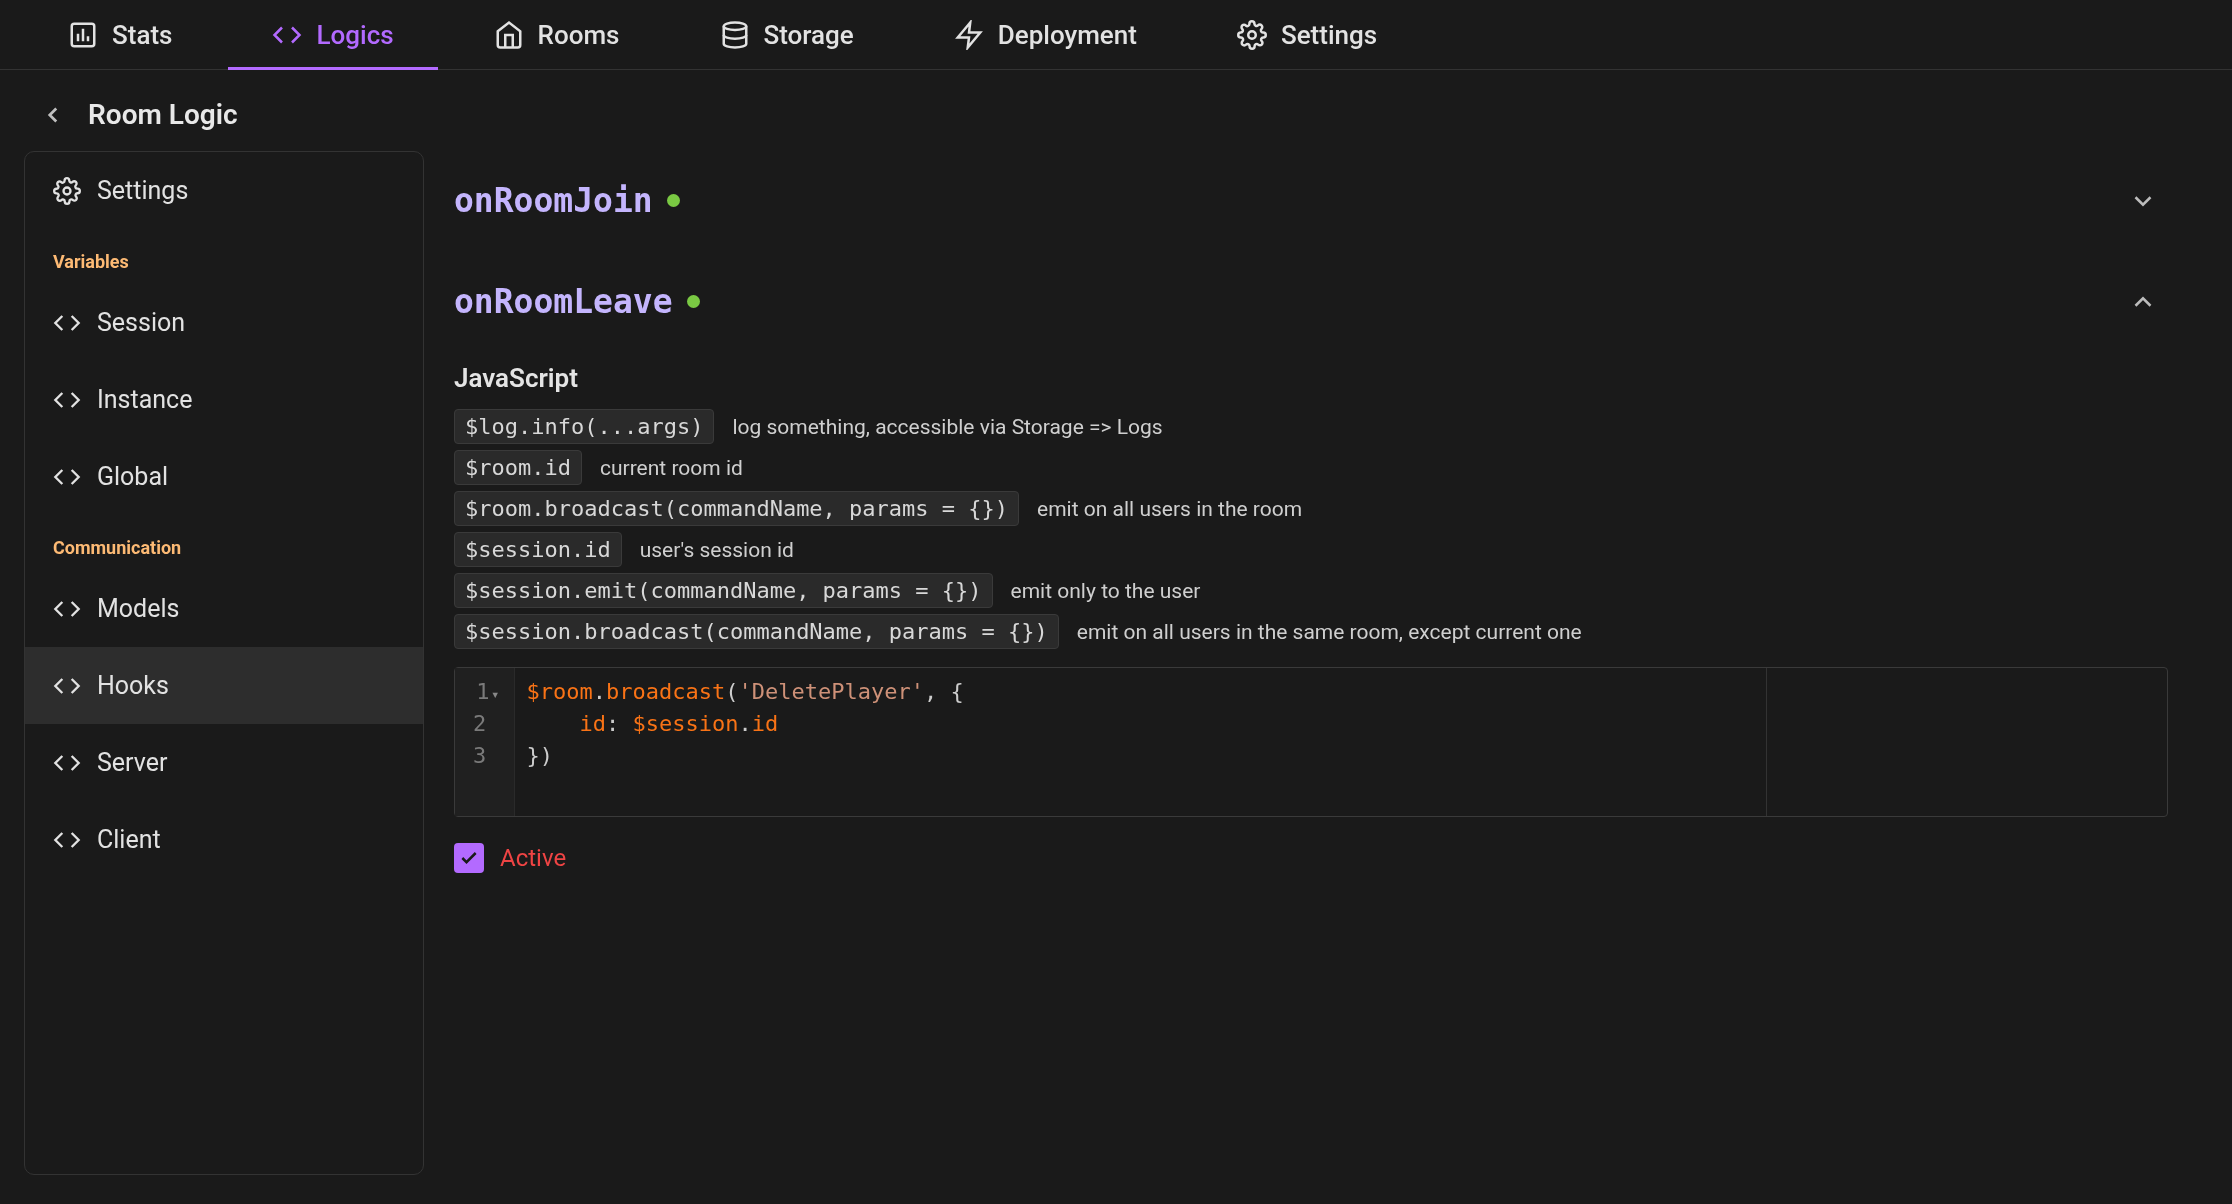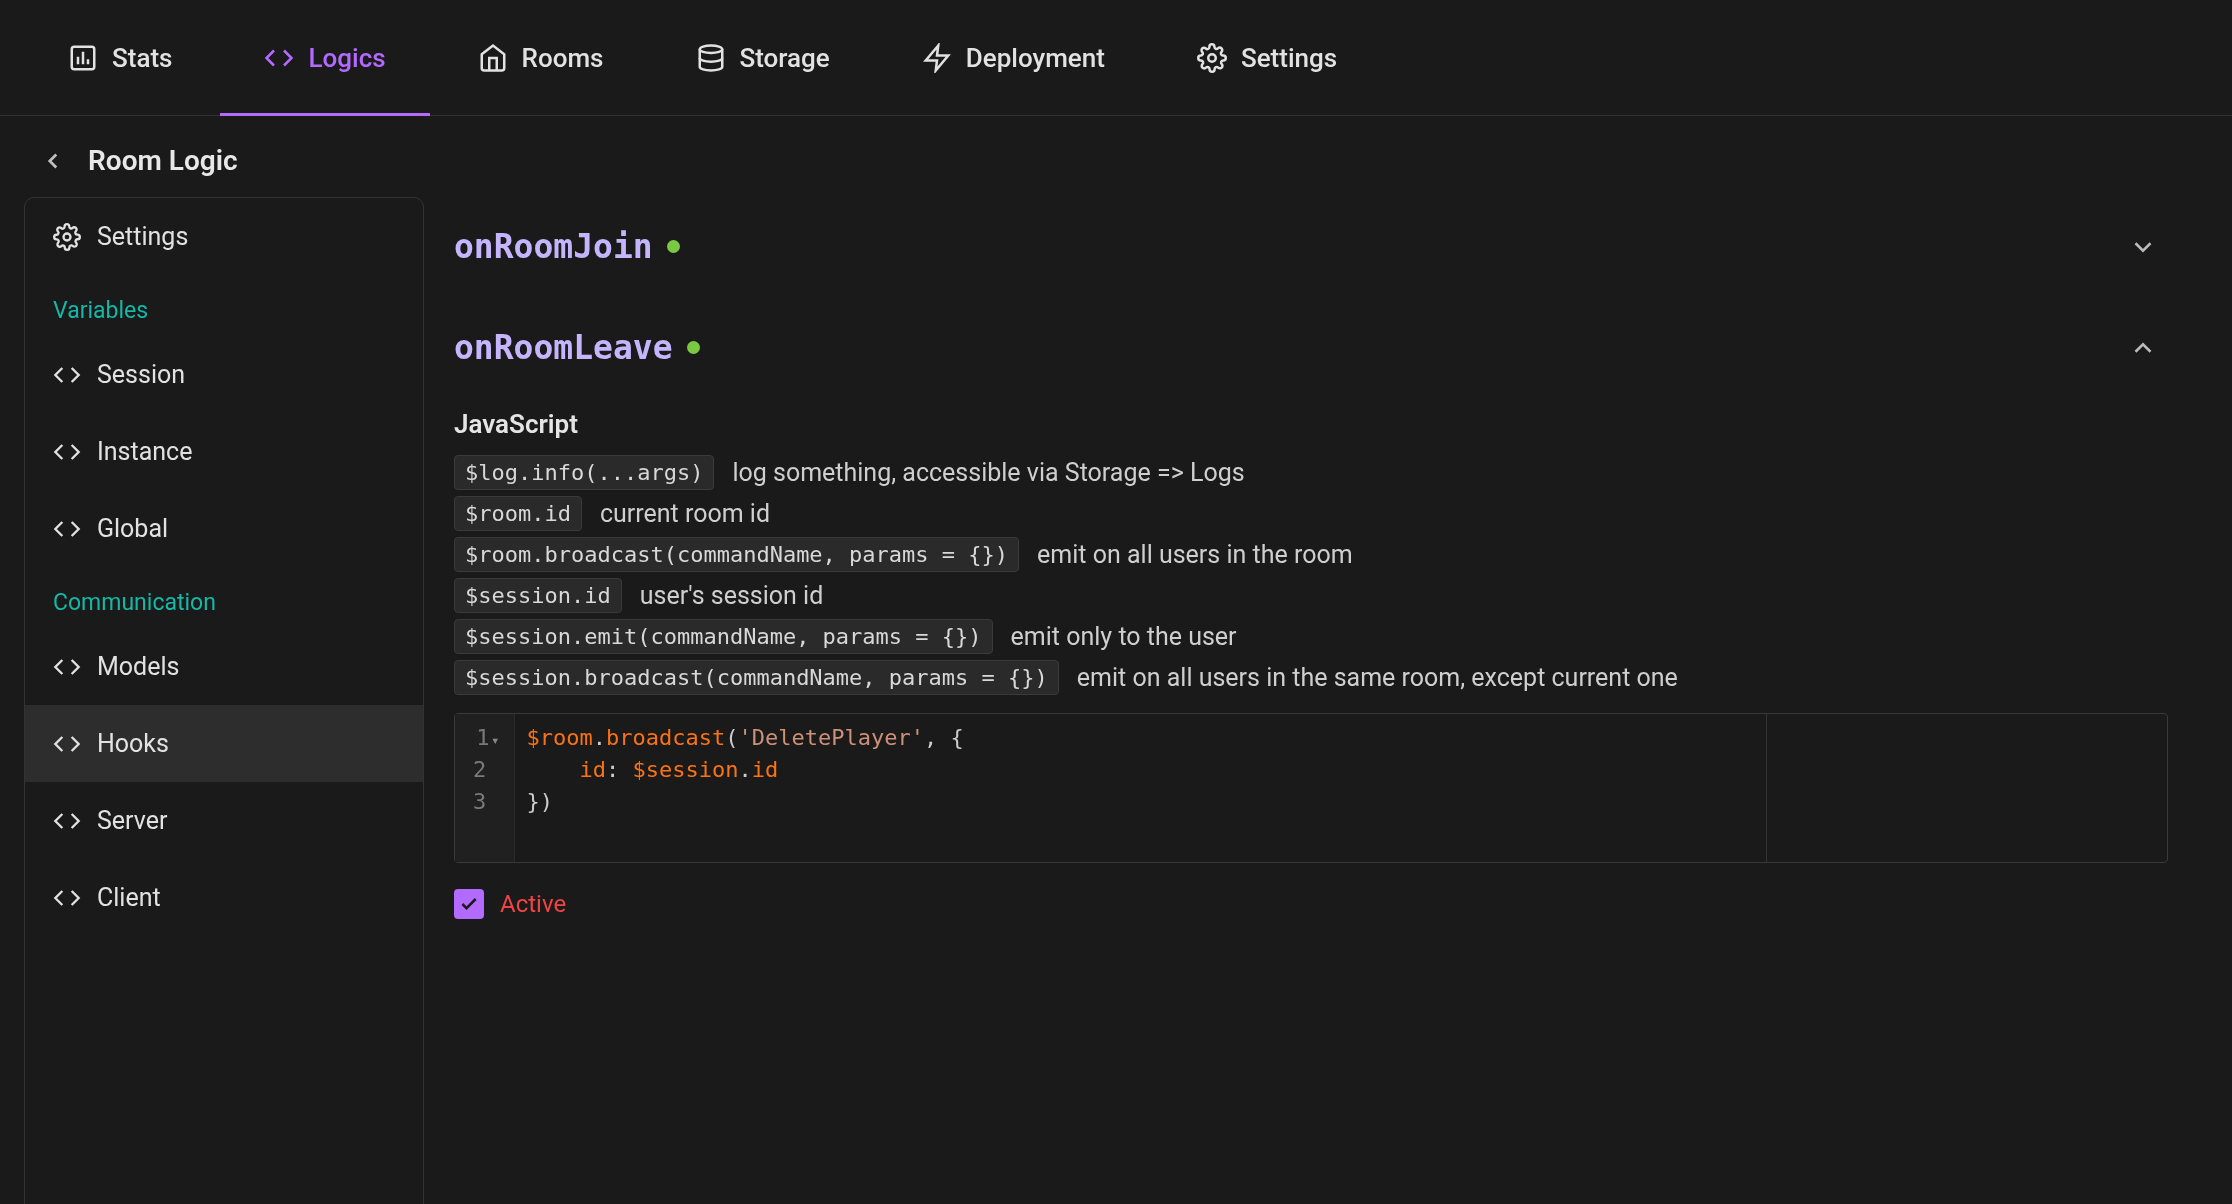--- a/index.html
+++ b/index.html
@@ -11,22 +11,22 @@
     width: 2232px;
     height: 1204px;
     overflow: hidden;
   }
   
   .top-tabs {
     display: flex;
     align-items: center;
     border-bottom: 1px solid #333;
     padding: 0 24px;
-    height: 116px;
-    gap: 4px;
+    height: 70px;
+    gap: 12px;
   }
   .top-tab {
     display: flex;
     align-items: center;
     gap: 14px;
     padding: 0 44px;
     height: 100%;
     color: #e2e2e2;
     cursor: pointer;
     font-size: 26px;
@@ -78,23 +78,23 @@
     gap: 16px;
     padding: 24px 28px;
     font-size: 25px;
     color: #e2e2e2;
     cursor: pointer;
   }
   .side-item.selected { background: #2d2d2d; }
   .side-item svg { width: 28px; height: 28px; flex-shrink:0;}
   .side-heading {
     padding: 22px 28px 12px 28px;
-    font-size: 23px;
-    color: #14b8a6;
-    font-weight: 400;
+    font-size: 18px;
+    color: #fdba74;
+    font-weight: 700;
   }
 
   
   .main {
     flex: 1;
     overflow-y: auto;
     padding-right: 40px;
   }
   .hook-block { margin-bottom: 10px; }
   .hook-header {
@@ -139,21 +139,21 @@
   .code-chip {
     font-family: ui-monospace, "SF Mono", Menlo, Consolas, monospace;
     background: #2a2a2a;
     border: 1px solid #3a3a3a;
     padding: 4px 10px;
     border-radius: 4px;
     font-size: 22px;
     color: #d8d8d8;
     white-space: pre;
   }
-  .tip-desc { font-size: 25px; color: #cfcfcf; }
+  .tip-desc { font-size: 21px; color: #cfcfcf; }
 
   .editor {
     border: 1px solid #3a3a3a;
     border-radius: 4px;
     margin-top: 18px;
     display: flex;
     font-family: ui-monospace, "SF Mono", Menlo, Consolas, monospace;
     font-size: 22px;
     line-height: 1.45;
     min-height: 150px;

